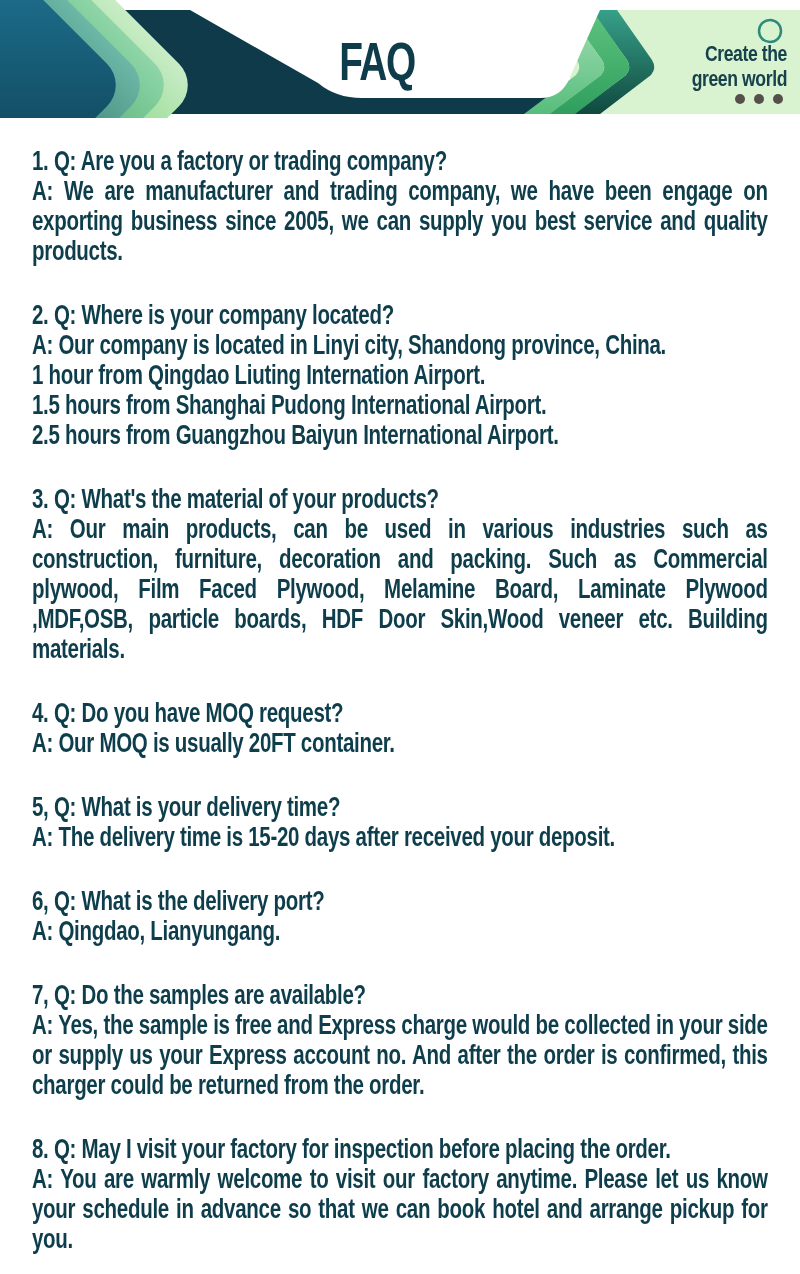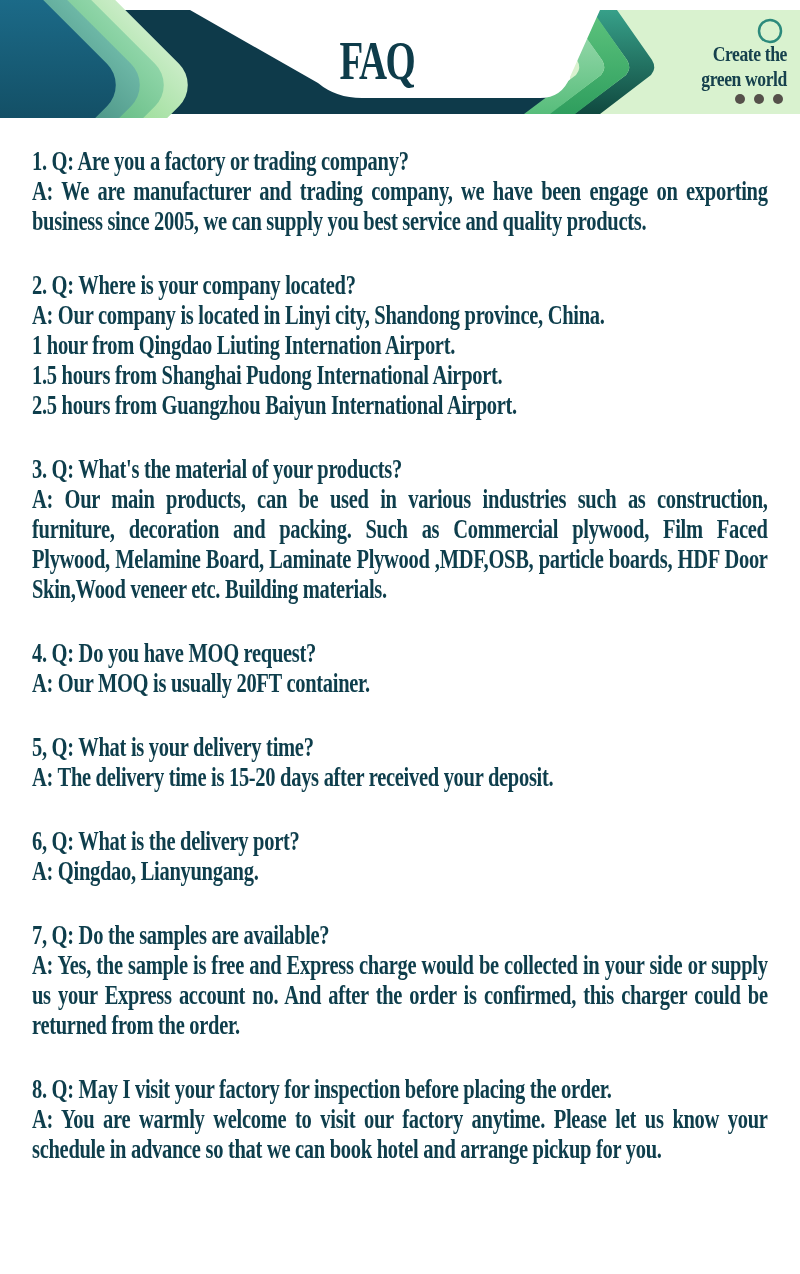--- a/index.html
+++ b/index.html
@@ -1,18 +1,18 @@
 <!DOCTYPE html>
 <html><head>
 <meta charset="utf-8">
 <style>
   html,body { margin:0; padding:0; background:#ffffff; }
   .page {
     position:relative; width:800px; height:1274px; overflow:hidden;
-    background:#ffffff; font-family:Liberation Serif, serif;
+    background:#ffffff; font-family:Liberation Sans, sans-serif;
   }
   
   .header { position:relative; width:800px; height:118px; }
   .header-art { position:absolute; left:0; top:0; display:block; }
   .faq-title {
     position:absolute; left:177px; top:34px; width:400px;
     text-align:center; font-size:54px; line-height:54px; font-weight:700;
     letter-spacing:-2px; color:#0e3c4a;
     transform:scaleX(0.72); transform-origin:50% 50%;
     white-space:nowrap;

